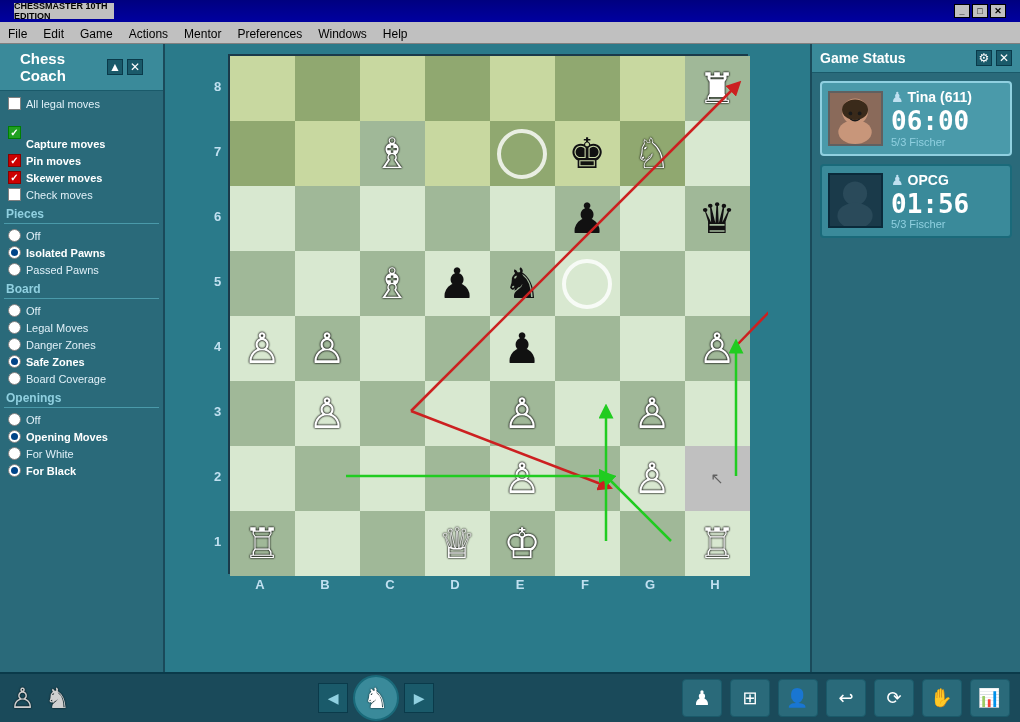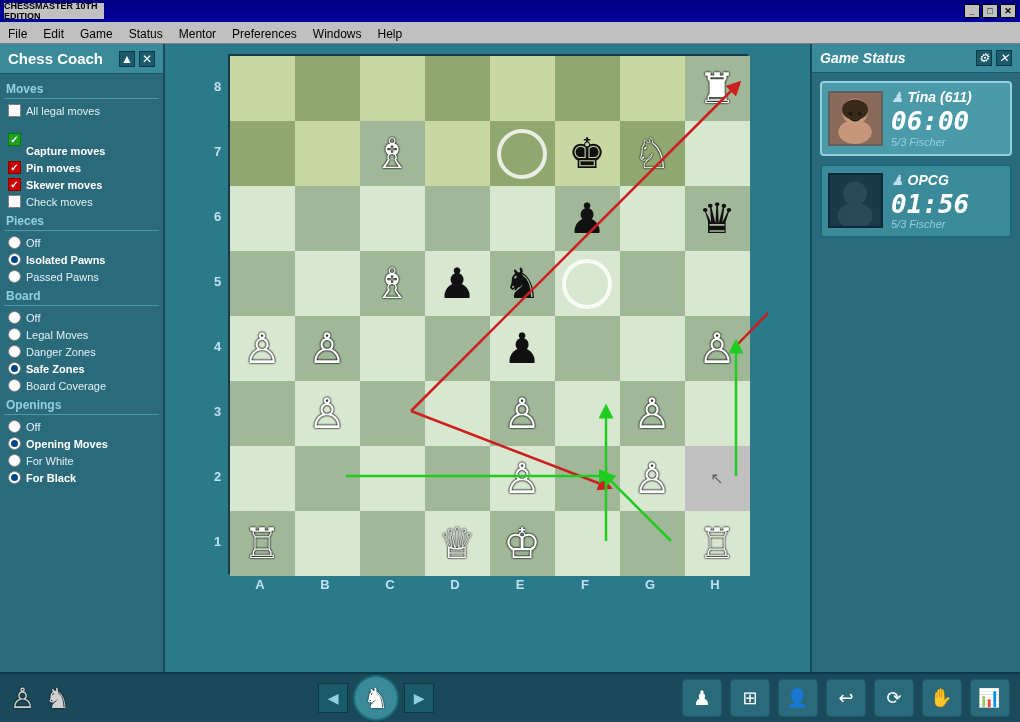--- a/index.html
+++ b/index.html
@@ -14,21 +14,21 @@
     }
 
     
     #titlebar {
       width: 100%;
       height: 22px;
       background: linear-gradient(to bottom, #000080, #0000a0);
       display: flex;
       align-items: center;
       justify-content: space-between;
-      padding: 0 4px;
+      padding: 0 14px;
       color: white;
       font-size: 12px;
       font-weight: bold;
     }
     #titlebar-left { display: flex; align-items: center; gap: 4px; }
     #titlebar-logo {
       width: 100px;
       height: 16px;
       background: #c0c0c0;
       display: flex;
@@ -77,21 +77,21 @@
       width: 165px;
       min-width: 165px;
       background: #2a6a7a;
       border-right: 2px solid #1a4a5a;
       display: flex;
       flex-direction: column;
     }
 
     #coach-header {
       background: #3a8a9a;
-      padding: 6px 8px;
+      padding: 6px 20px;
       display: flex;
       align-items: center;
       justify-content: space-between;
       border-bottom: 1px solid #1a5a6a;
     }
     #coach-title {
       color: white;
       font-size: 15px;
       font-weight: bold;
     }
@@ -332,21 +332,20 @@
       color: white;
       text-shadow: 0 0 2px #000;
     }
 
     
     #right-panel {
       width: 210px;
       min-width: 210px;
       background: #2a6a7a;
       border-left: 2px solid #1a4a5a;
-      font-style: italic;
     }
 
     #status-header {
       background: #3a8a9a;
       padding: 6px 8px;
       display: flex;
       align-items: center;
       justify-content: space-between;
       border-bottom: 1px solid #1a5a6a;
     }
@@ -431,40 +430,39 @@
     <div class="title-btn">_</div>
     <div class="title-btn">□</div>
     <div class="title-btn">✕</div>
   </div>
 </div>
 
 <div id="menubar">
   <div class="menu-item">File</div>
   <div class="menu-item">Edit</div>
   <div class="menu-item">Game</div>
-  <div class="menu-item">Status</div>
+  <div class="menu-item">Actions</div>
   <div class="menu-item">Mentor</div>
   <div class="menu-item">Preferences</div>
   <div class="menu-item">Windows</div>
   <div class="menu-item">Help</div>
 </div>
 
 <div id="main">
 
   <div id="left-panel">
     <div id="coach-header">
       <span id="coach-title">Chess Coach</span>
       <div id="coach-controls">
         <div class="coach-ctrl-btn">▲</div>
         <div class="coach-ctrl-btn">✕</div>
       </div>
     </div>
     <div id="coach-body">
 
-      <div class="section-header">Moves</div>
 
       <div class="option-row">
         <div class="checkbox-empty"></div>
         <label>All legal moves</label>
       </div>
       <div class="option-row active-check">
         <div class="checkbox-checked">✓</div>
         <label style="color:white;font-weight:bold;margin-top:24px;">Capture moves</label>
       </div>
       <div class="option-row active-check">

